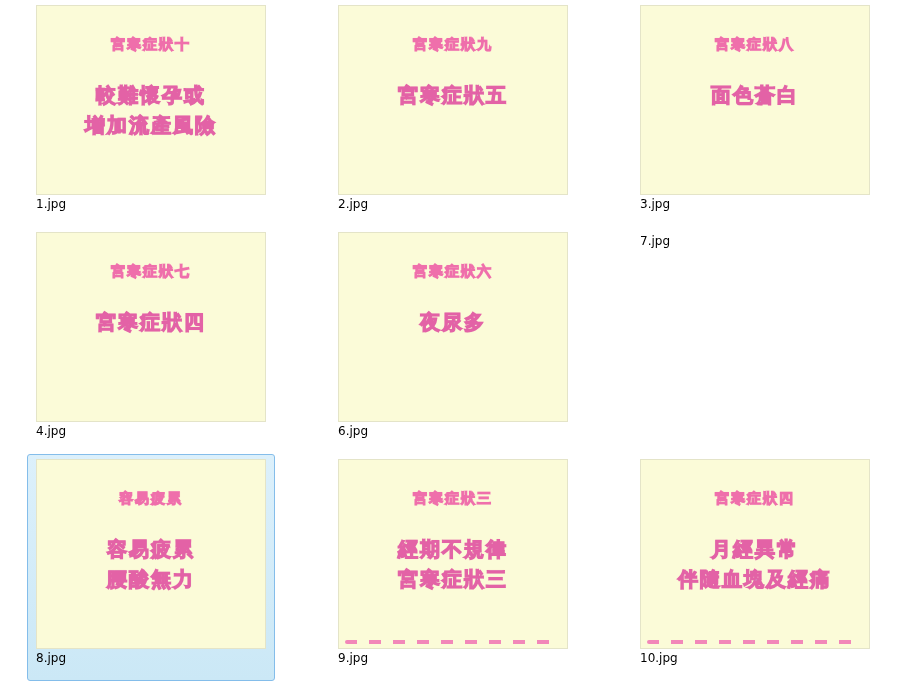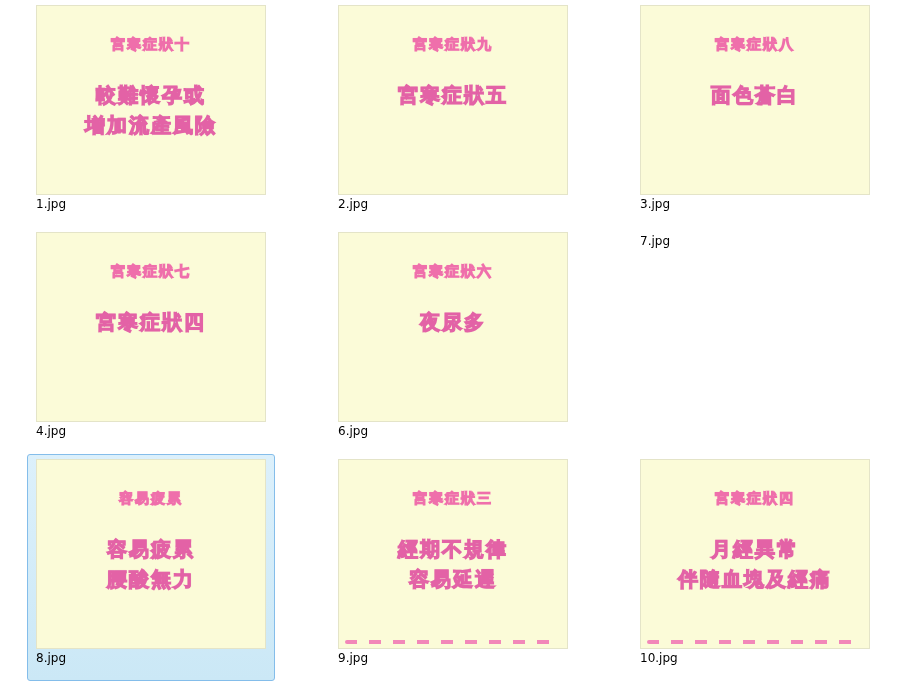--- a/index.html
+++ b/index.html
@@ -134,21 +134,21 @@
       <div class="slide-body">容易疲累
 腰酸無力</div>
     </div>
     <figcaption class="fname">8.jpg</figcaption>
   </figure>
 
   <figure class="cell torn">
     <div class="thumb">
       <div class="slide-title">宮寒症狀三</div>
       <div class="slide-body">經期不規律
-容易延遲</div>
+宮寒症狀三</div>
     </div>
     <figcaption class="fname">9.jpg</figcaption>
   </figure>
 
   <figure class="cell torn">
     <div class="thumb">
       <div class="slide-title">宮寒症狀四</div>
       <div class="slide-body">月經異常
 伴隨血塊及經痛</div>
     </div>

